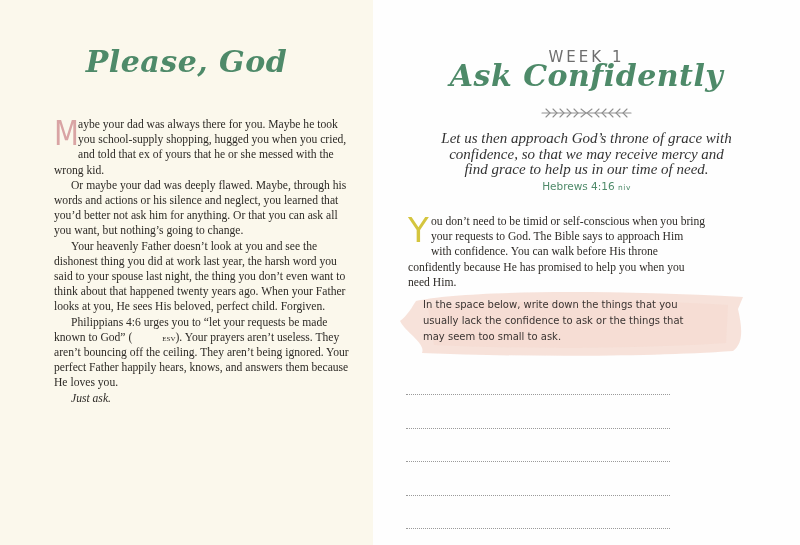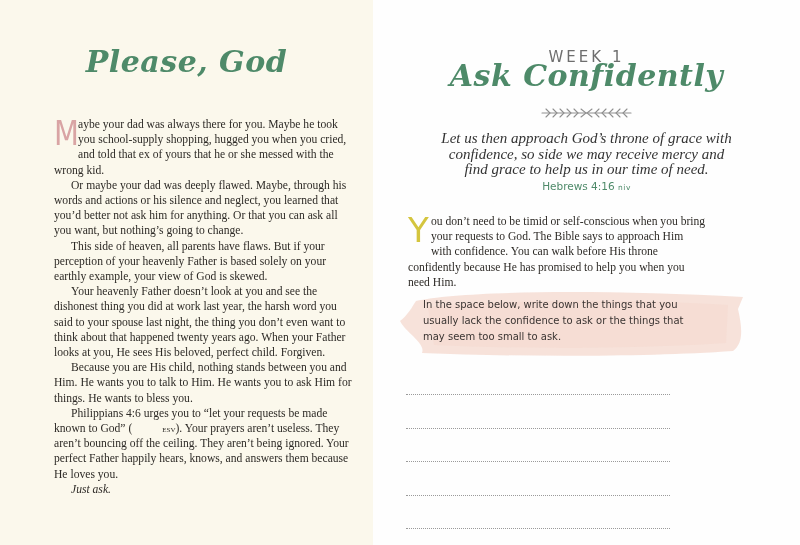--- a/index.html
+++ b/index.html
@@ -89,23 +89,21 @@
 <div class="spread">
 
   <div class="page-left">
     <h1 class="title-script left-title">Please, God</h1>
 
     <div class="left-body body-text">
       <p class="first">
         <span class="dropcap dropcap-m">M</span><span>aybe your dad was always there for you. Maybe he took you school-supply shopping, hugged you when you cried, and told that ex of yours that he or she messed with the wrong kid.</span>
       </p>
       <p>Or maybe your dad was deeply flawed. Maybe, through his words and actions or his silence and neglect, you learned that you’d better not ask him for anything. Or that you can ask all you want, but nothing’s going to change.</p>
-      <p>This side of heaven, all parents have flaws. But if your perception of your heavenly Father is based solely on your earthly example, your view of God is skewed.</p>
       <p>Your heavenly Father doesn’t look at you and see the dishonest thing you did at work last year, the harsh word you said to your spouse last night, the thing you don’t even want to think about that happened twenty years ago. When your Father looks at you, He sees His beloved, perfect child. Forgiven.</p>
-      <p>Because you are His child, nothing stands between you and Him. He wants you to talk to Him. He wants you to ask Him for things. He wants to bless you.</p>
       <p><span>Philippians 4:6 urges you to “let your requests be made known to God” (</span><span class="smallcaps">esv</span><span>). Your prayers aren’t useless. They aren’t bouncing off the ceiling. They aren’t being ignored. Your perfect Father happily hears, knows, and answers them because He loves you.</span></p>
       <p class="sig">Just ask.</p>
     </div>
   </div>
 
   <div class="page-right">
     <div class="week-label">WEEK 1</div>
     <h1 class="title-script right-title">Ask Confidently</h1>
 
     <div class="ornament">
@@ -123,21 +121,21 @@
           <path d="M66 2 L62 6 L66 10"></path>
           <path d="M73 2 L69 6 L73 10"></path>
           <path d="M80 2 L76 6 L80 10"></path>
           <path d="M87 2 L83 6 L87 10"></path>
         </g>
       </svg>
     </div>
 
     <div class="verse">
       <div>Let us then approach God’s throne of grace with</div>
-      <div>confidence, so side we may receive mercy and</div>
+      <div>confidence, so that we may receive mercy and</div>
       <div>find grace to help us in our time of need.</div>
     </div>
     <div class="verse-ref">
       <span>Hebrews 4:16</span>
       <span class="ver">niv</span>
     </div>
 
     <div class="right-body-wrap body-text">
       <p>
         <span class="dropcap dropcap-y">Y</span><span>ou don’t need to be timid or self-conscious when you bring your requests to God. The Bible says to approach Him with confidence. You can walk before His throne confidently because He has promised to help you when you need Him.</span>

